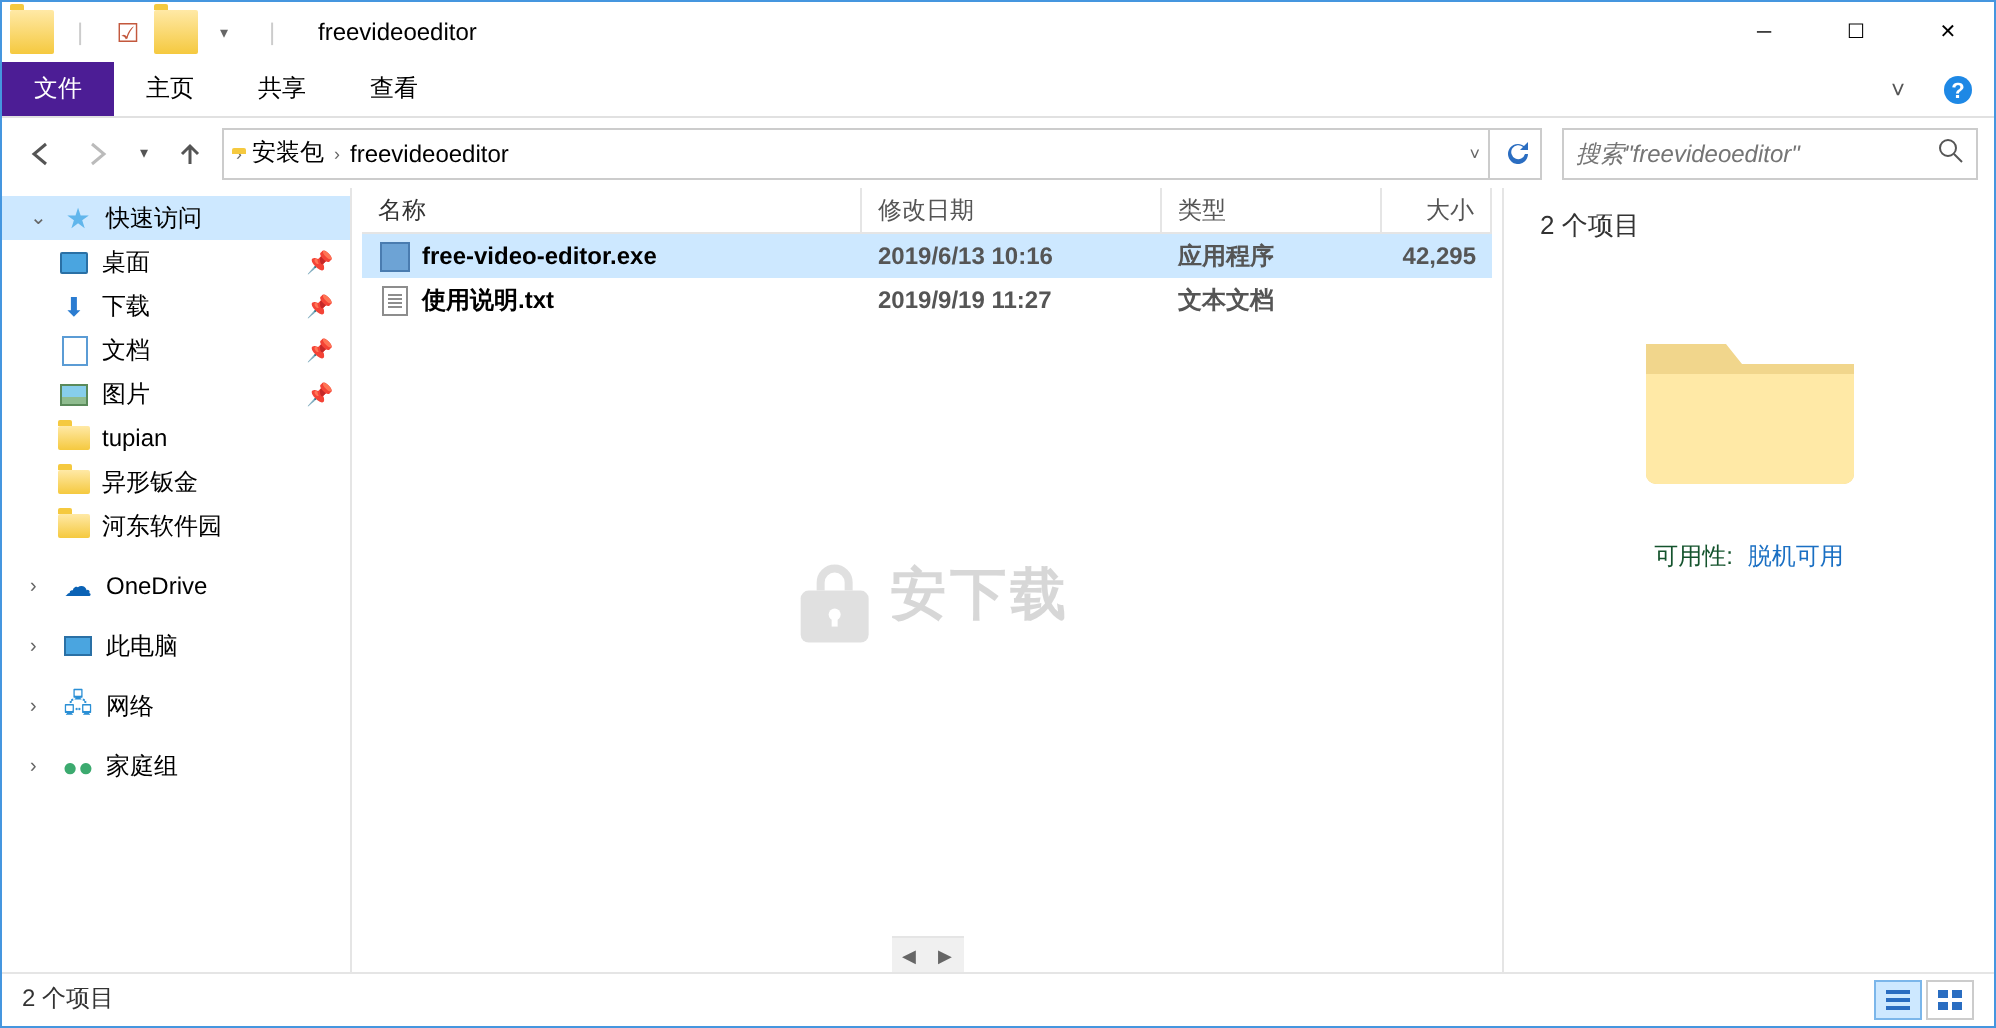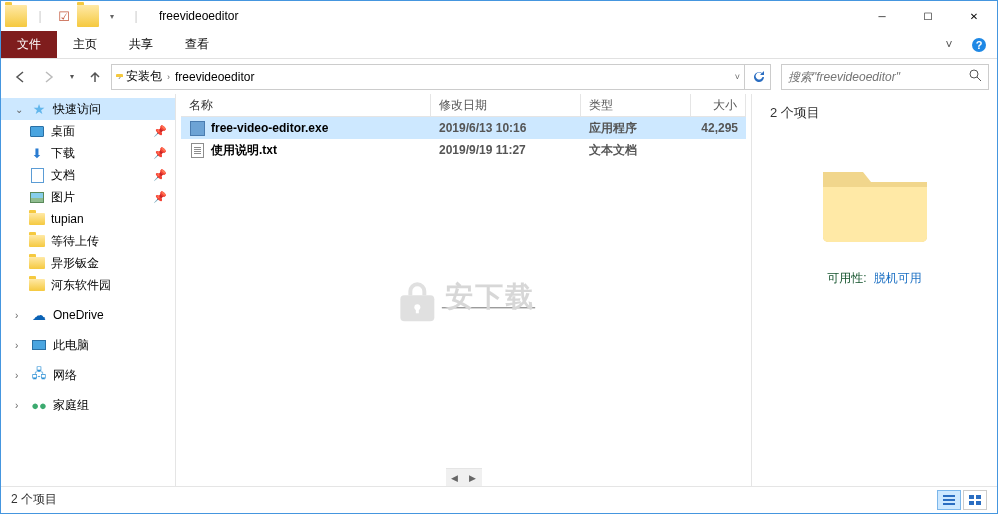--- a/index.html
+++ b/index.html
@@ -8,21 +8,21 @@
 
 .titlebar { height: 30px; display: flex; align-items: center; background: #fff; }
 .titlebar .qat { display: flex; align-items: center; gap: 2px; padding: 0 4px; }
 .titlebar .qat span { width: 22px; height: 22px; display: flex; align-items: center; justify-content: center; }
 .titlebar .title { flex: 1; padding-left: 8px; font-size: 12px; }
 .titlebar .sysbtn { display: flex; }
 .titlebar .sysbtn div { width: 46px; height: 30px; display: flex; align-items: center; justify-content: center; font-size: 10px; }
 
 
 .ribbon { height: 28px; display: flex; align-items: stretch; border-bottom: 1px solid #e1e1e1; }
-.ribbon .tab-file { background: #7f1d1d; color: #fff; padding: 0 16px; display: flex; align-items: center; font-size: 12px; }
+.ribbon .tab-file { background: #4c1d95; color: #fff; padding: 0 16px; display: flex; align-items: center; font-size: 12px; }
 .ribbon .tab { padding: 0 16px; display: flex; align-items: center; font-size: 12px; }
 .ribbon .spacer { flex: 1; }
 .ribbon .help { width: 24px; display: flex; align-items: center; justify-content: center; margin-right: 6px; }
 .ribbon .expand { width: 24px; display: flex; align-items: center; justify-content: center; margin-right: 6px; color: #555; }
 
 
 .navbar { height: 35px; display: flex; align-items: center; padding: 4px 8px; gap: 4px; }
 .navbar .navbtn { width: 24px; height: 24px; display: flex; align-items: center; justify-content: center; color: #555; }
 .navbar .navbtn.disabled { color: #bbb; }
 .navbar .pathbox { flex: 1; height: 26px; border: 1px solid #ccc; display: flex; align-items: center; padding: 0 4px; gap: 2px; }
@@ -53,21 +53,21 @@
 .filelist .row { display: flex; height: 22px; align-items: center; font-size: 12px; font-weight: bold; }
 .filelist .row.selected { background: #cde8ff; }
 .filelist .row .cell { padding: 0 8px; display: flex; align-items: center; gap: 6px; }
 .filelist .row .fico { width: 16px; height: 16px; display: flex; align-items: center; justify-content: center; }
 .col-name { width: 250px; }
 .col-date { width: 150px; color: #555; }
 .col-type { width: 110px; color: #555; }
 .col-size { width: 55px; text-align: right; color: #555; justify-content: flex-end; }
 
 
-.watermark { position: absolute; left: 50%; top: 50%; transform: translate(-50%, -25%); text-align: center; pointer-events: none; opacity: 0.55; text-decoration: underline; }
+.watermark { position: absolute; left: 50%; top: 50%; transform: translate(-50%, -25%); text-align: center; pointer-events: none; opacity: 0.55; }
 .watermark .wmtext { font-size: 28px; color: #b8b8b8; font-weight: bold; letter-spacing: 2px; }
 .watermark .wmsub { font-size: 15px; color: #b8b8b8; letter-spacing: 1px; }
 
 
 .hscroll { height: 18px; background: #f0f0f0; display: flex; align-items: center; border-top: 1px solid #e5e5e5; }
 .hscroll .arrow { width: 18px; height: 16px; display: flex; align-items: center; justify-content: center; color: #666; font-size: 9px; }
 .hscroll .track { flex: 1; height: 16px; background: #f0f0f0; position: relative; }
 .hscroll .thumb { position: absolute; left: 0; width: 60%; height: 100%; background: #cdcdcd; }
 
 
@@ -218,26 +218,20 @@
           <span class="ico-pic"></span>
         </span>
       <span>图片</span>
       <span class="pin">📌</span>
     </div>
     <div class="item sub">
       <span class="ico">
           <span class="ico-folder"></span>
         </span>
       <span>tupian</span>
-    </div>
-    <div class="item sub">
-      <span class="ico">
-          <span class="ico-folder"></span>
-        </span>
-      <span>等待上传</span>
     </div>
     <div class="item sub">
       <span class="ico">
           <span class="ico-folder"></span>
         </span>
       <span>异形钣金</span>
     </div>
     <div class="item sub">
       <span class="ico">
           <span class="ico-folder"></span>

